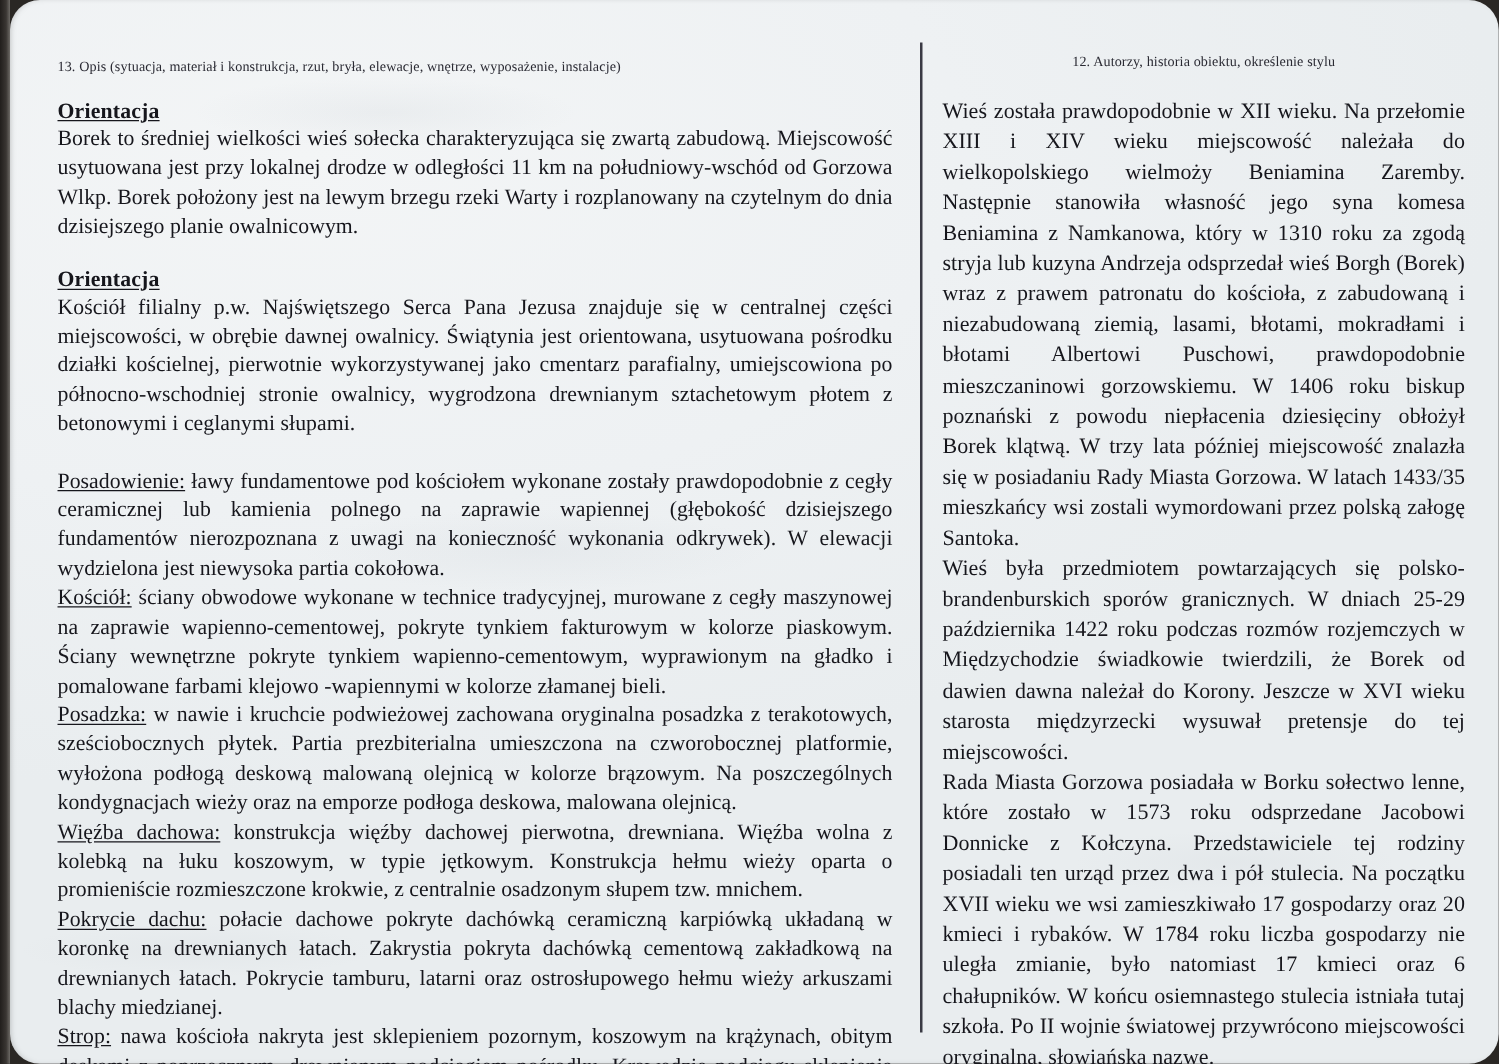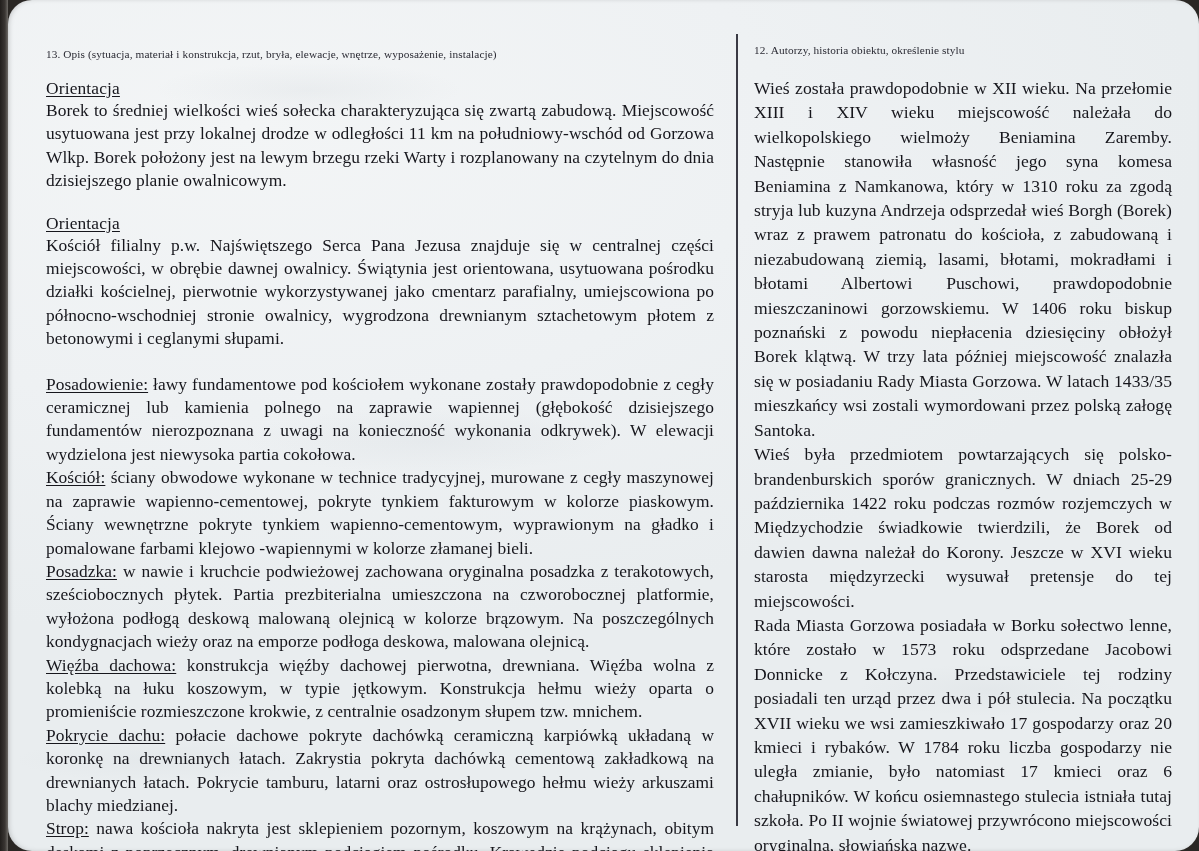--- a/index.html
+++ b/index.html
@@ -74,25 +74,26 @@
     font-size: 11.3px;
     line-height: 14px;
     letter-spacing: .1px;
     color: #2a2a33;
     margin: 0;
     padding-top: 47px;
     white-space: nowrap;
   }
   #right-column .field-caption {
     padding-top: 43px;
+    text-align: center;
   }
 
   .section-heading {
     font-size: 17.4px;
-    font-weight: normal;
+    font-weight: bold;
     text-decoration: underline;
     text-underline-offset: 2px;
     margin: 0;
     padding: 0;
     letter-spacing: .15px;
   }
 
   .body-paragraph {
     font-size: 17.4px;
     line-height: 23.4px;

